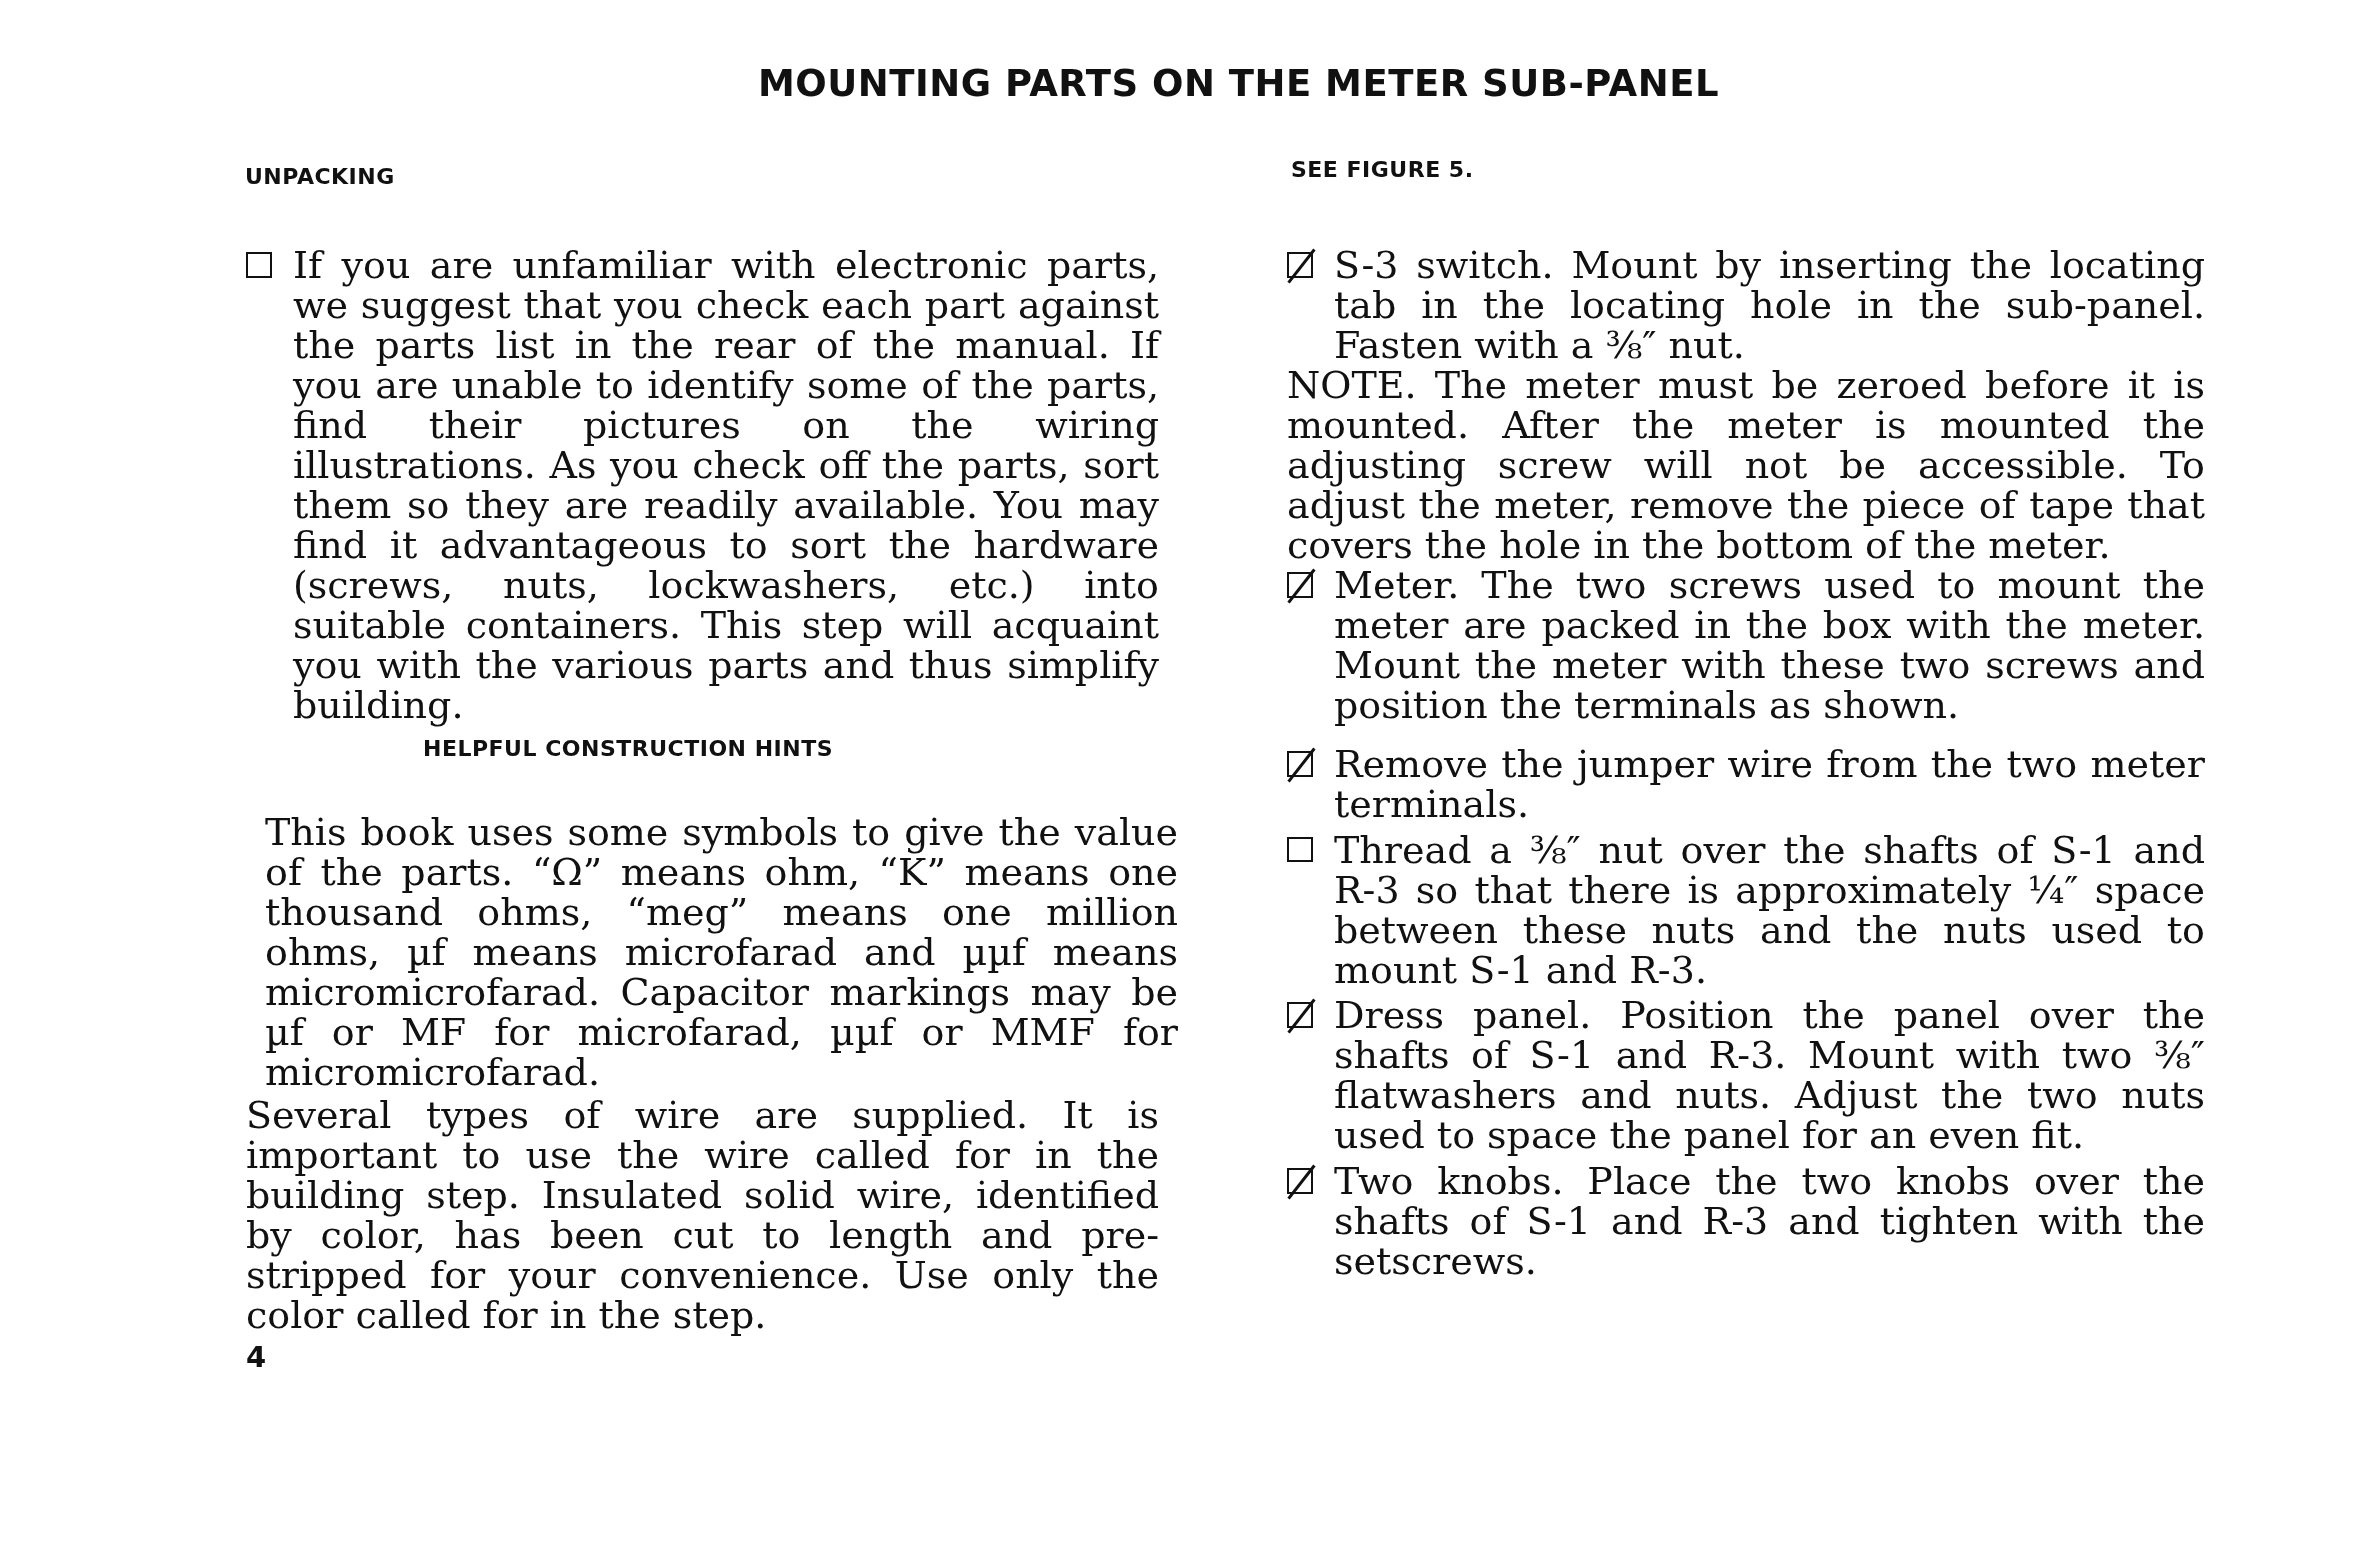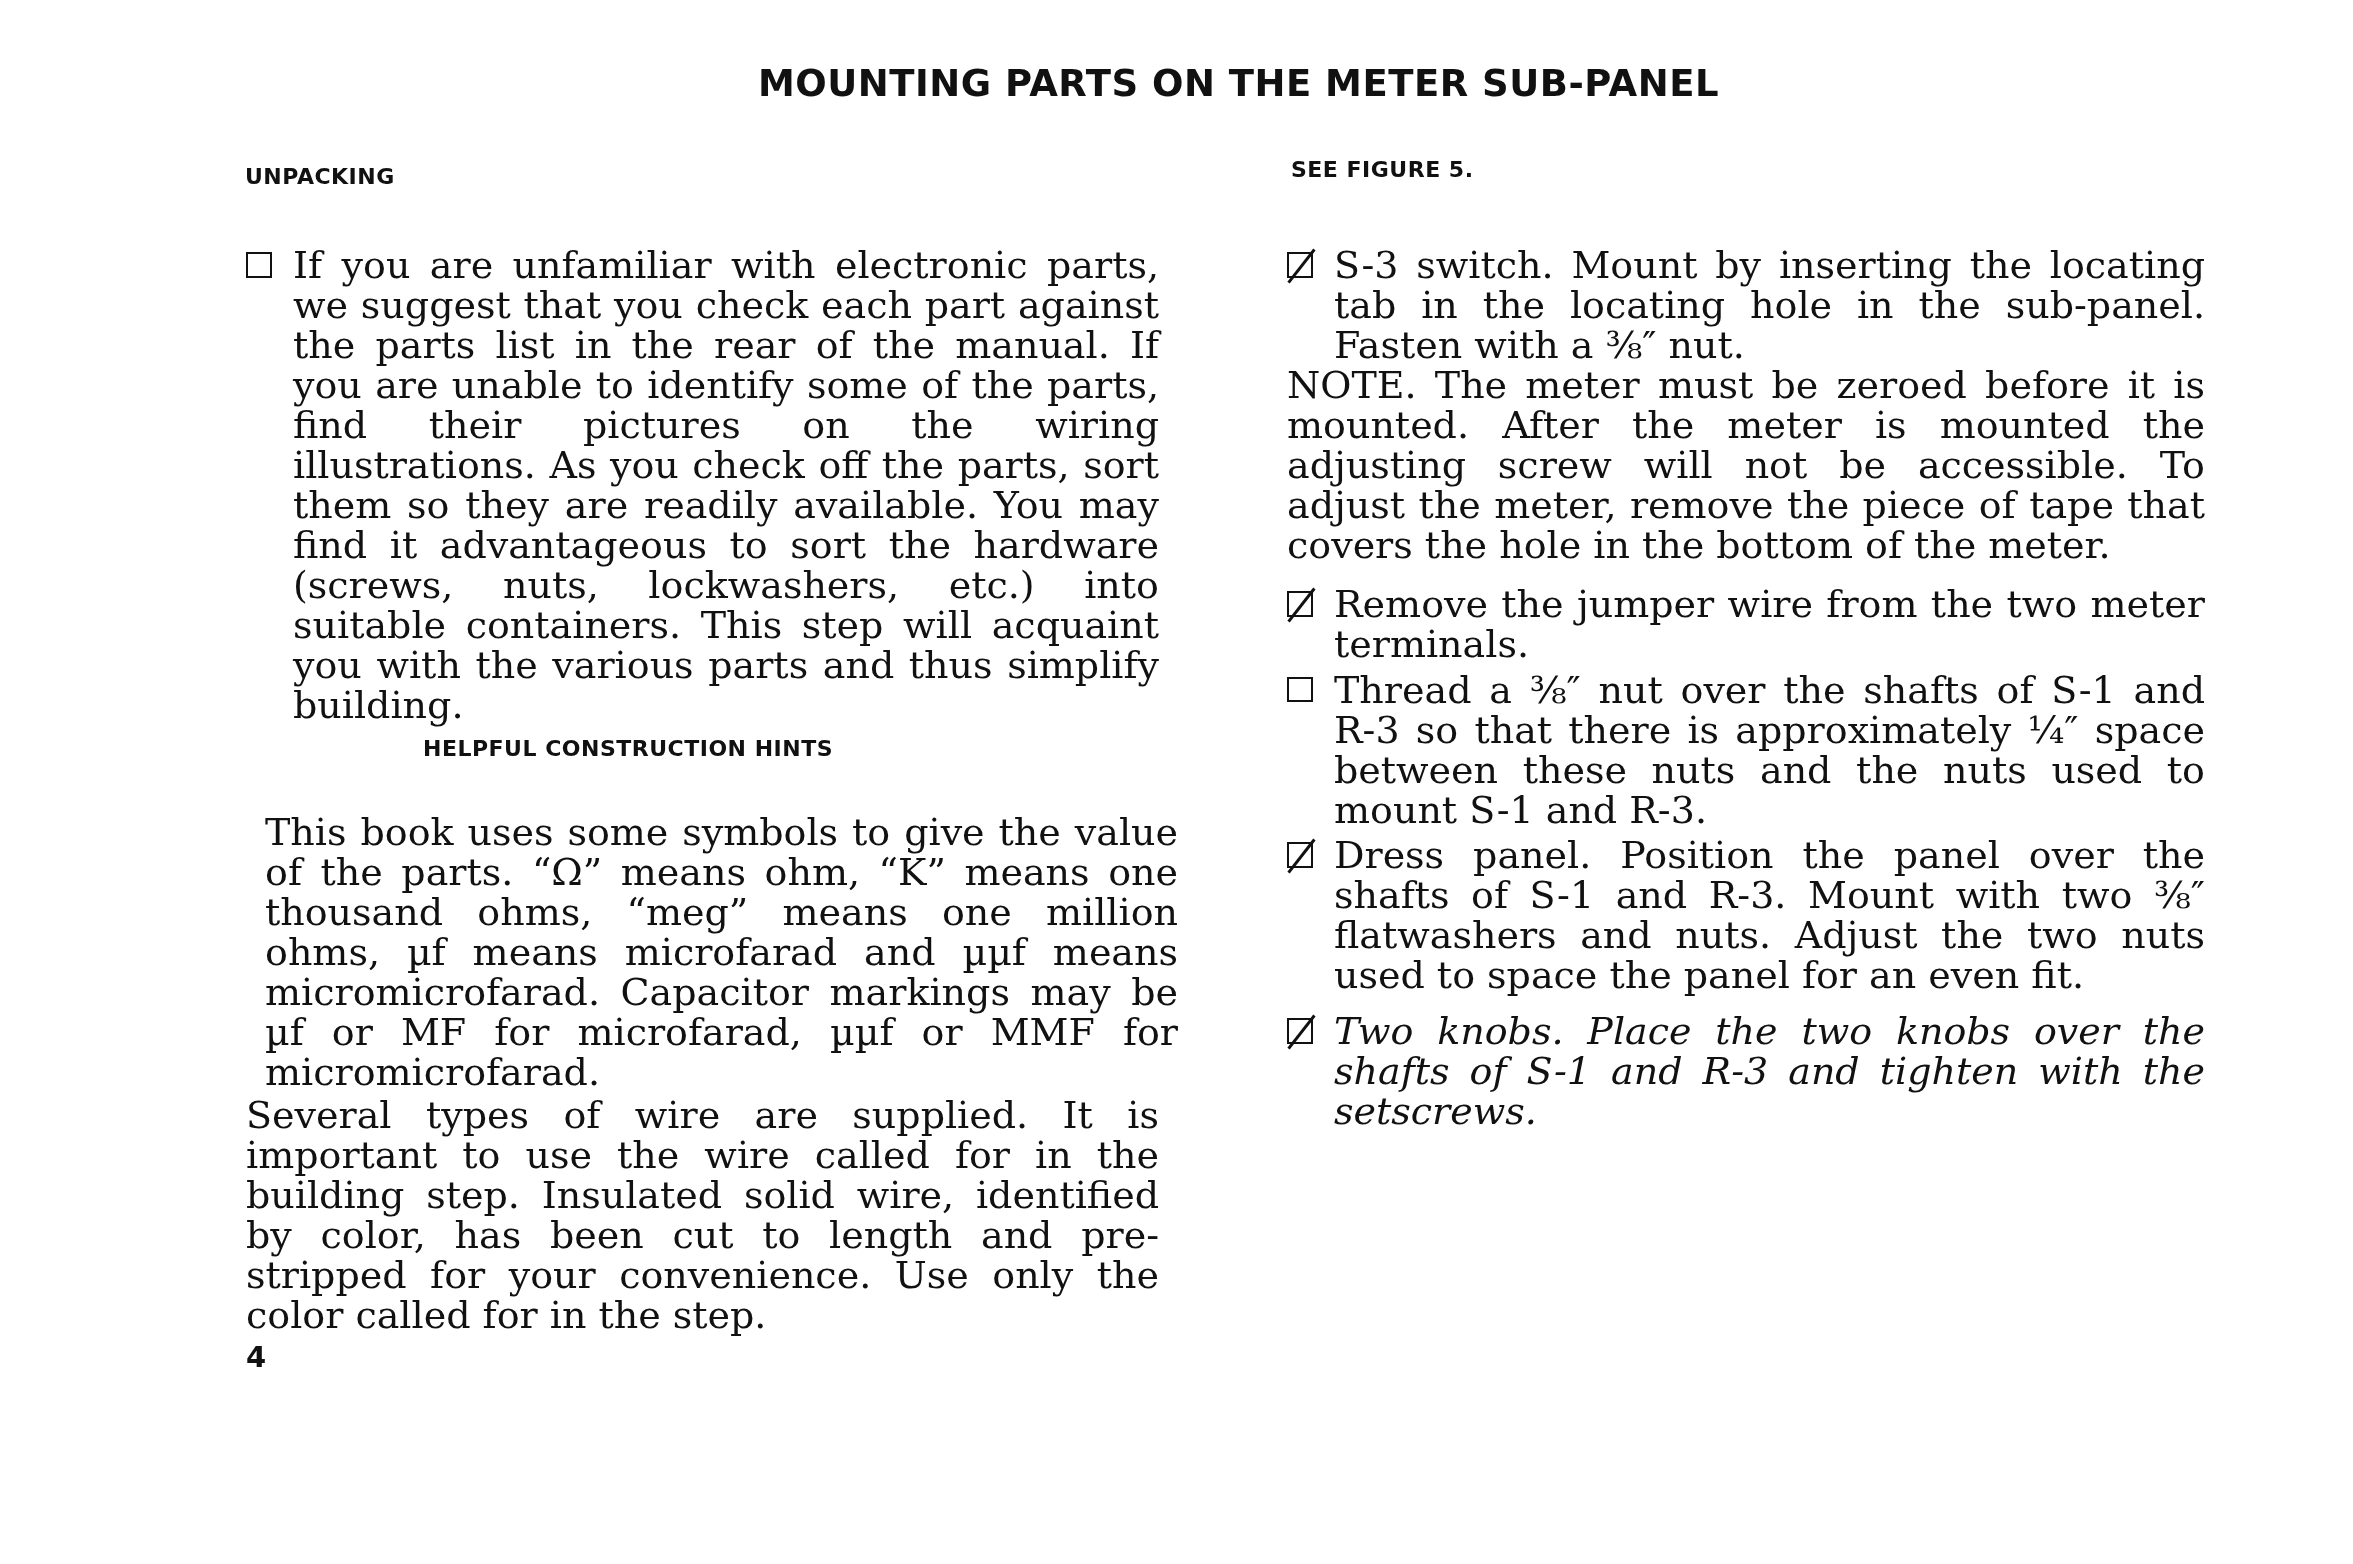--- a/index.html
+++ b/index.html
@@ -61,30 +61,34 @@
 <div class="page-number sans-bold">4</div>
 
 <div class="section-heading sans-bold" style="left:1291px; top:157px;">SEE FIGURE 5.</div>
 
 <div class="col right-col" style="top:245px;">
   <div class="check-item">
     <span class="checkbox checked"></span>
     <span class="text">S-3 switch. Mount by inserting the locating tab in the locating hole in the sub-panel. Fasten with a ⅜″ nut.</span>
   </div>
   <p class="note">NOTE. The meter must be zeroed before it is mounted. After the meter is mounted the adjusting screw will not be accessible. To adjust the meter, remove the piece of tape that covers the hole in the bottom of the meter.</p>
+  <div class="check-item">
+    <span class="checkbox checked"></span>
+    <span class="text">Meter. The two screws used to mount the meter are packed in the box with the meter. Mount the meter with these two screws and position the terminals as shown.</span>
+  </div>
   <div class="check-item" style="margin-top:19px;">
     <span class="checkbox checked"></span>
     <span class="text">Remove the jumper wire from the two meter terminals.</span>
   </div>
   <div class="check-item" style="margin-top:5.5px;">
     <span class="checkbox"></span>
     <span class="text">Thread a ⅜″ nut over the shafts of S-1 and R-3 so that there is approximately ¼″ space between these nuts and the nuts used to mount S-1 and R-3.</span>
   </div>
   <div class="check-item" style="margin-top:5.5px;">
     <span class="checkbox checked"></span>
     <span class="text">Dress panel. Position the panel over the shafts of S-1 and R-3. Mount with two ⅜″ flatwashers and nuts. Adjust the two nuts used to space the panel for an even fit.</span>
   </div>
-  <div class="check-item" style="margin-top:16px;font-style:italic;">
+  <div class="check-item" style="margin-top:6px;">
     <span class="checkbox checked"></span>
     <span class="text">Two knobs. Place the two knobs over the shafts of S-1 and R-3 and tighten with the setscrews.</span>
   </div>
 </div>
 
 
 </body></html>

